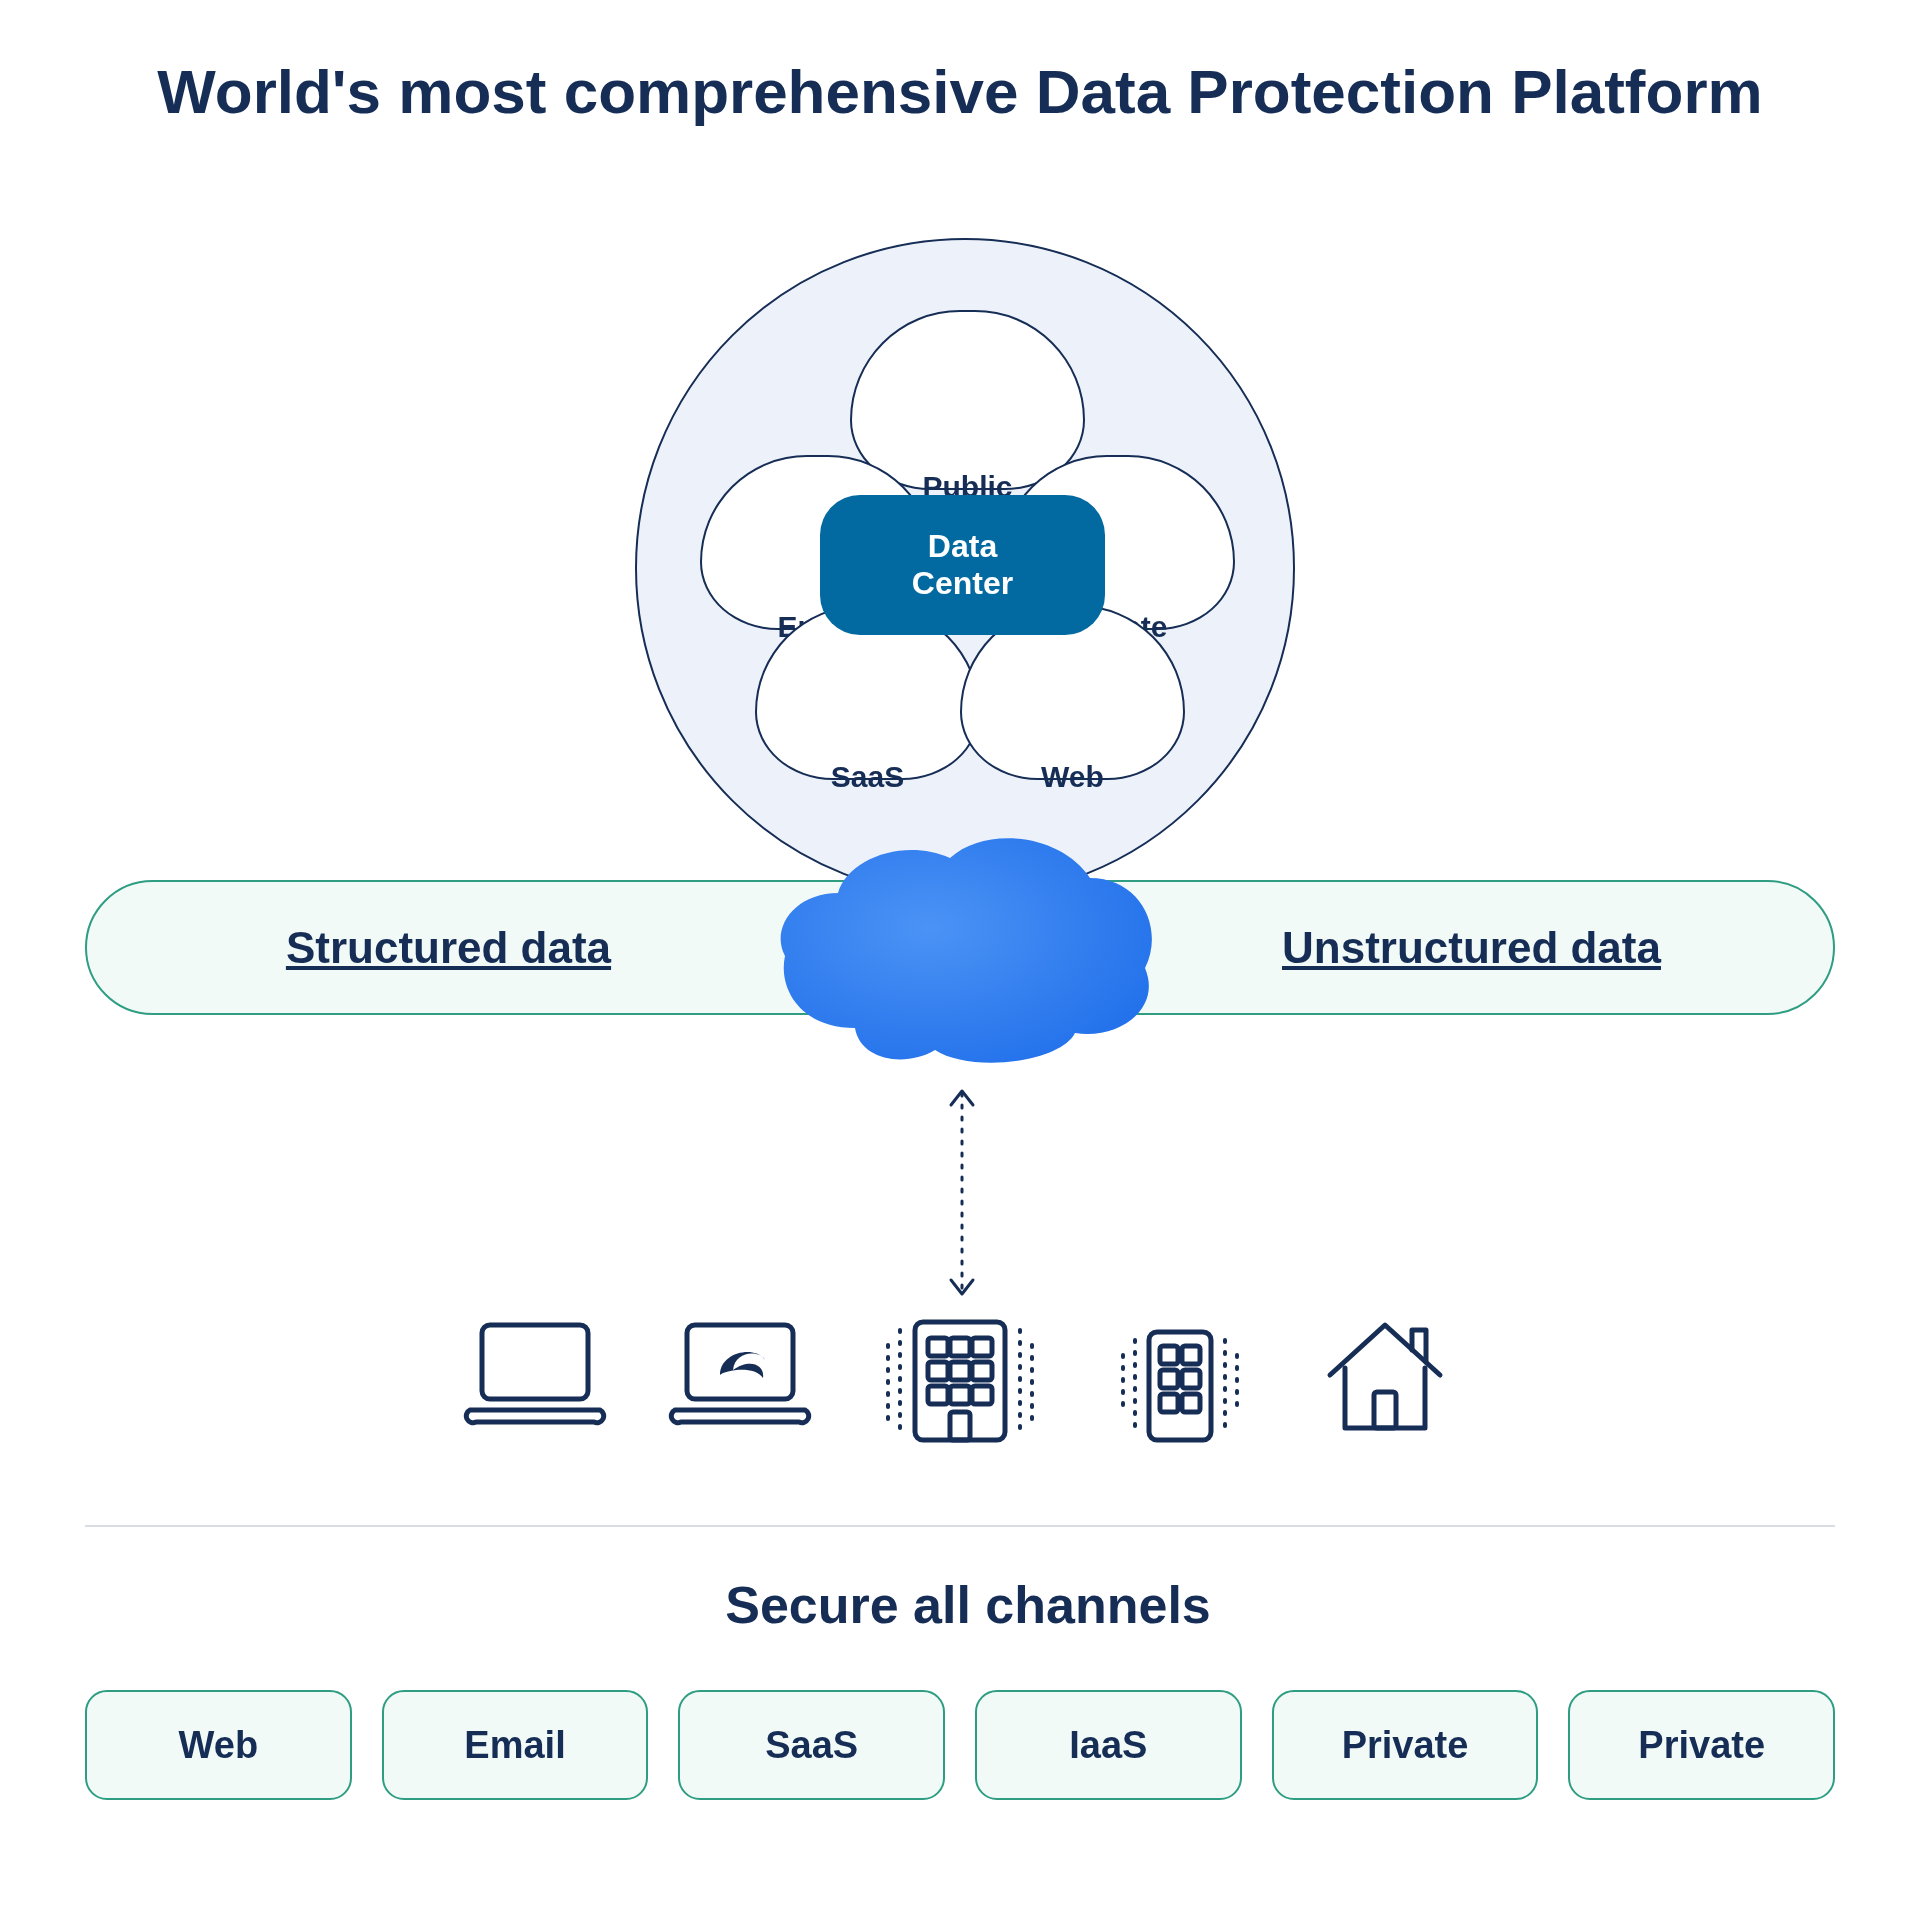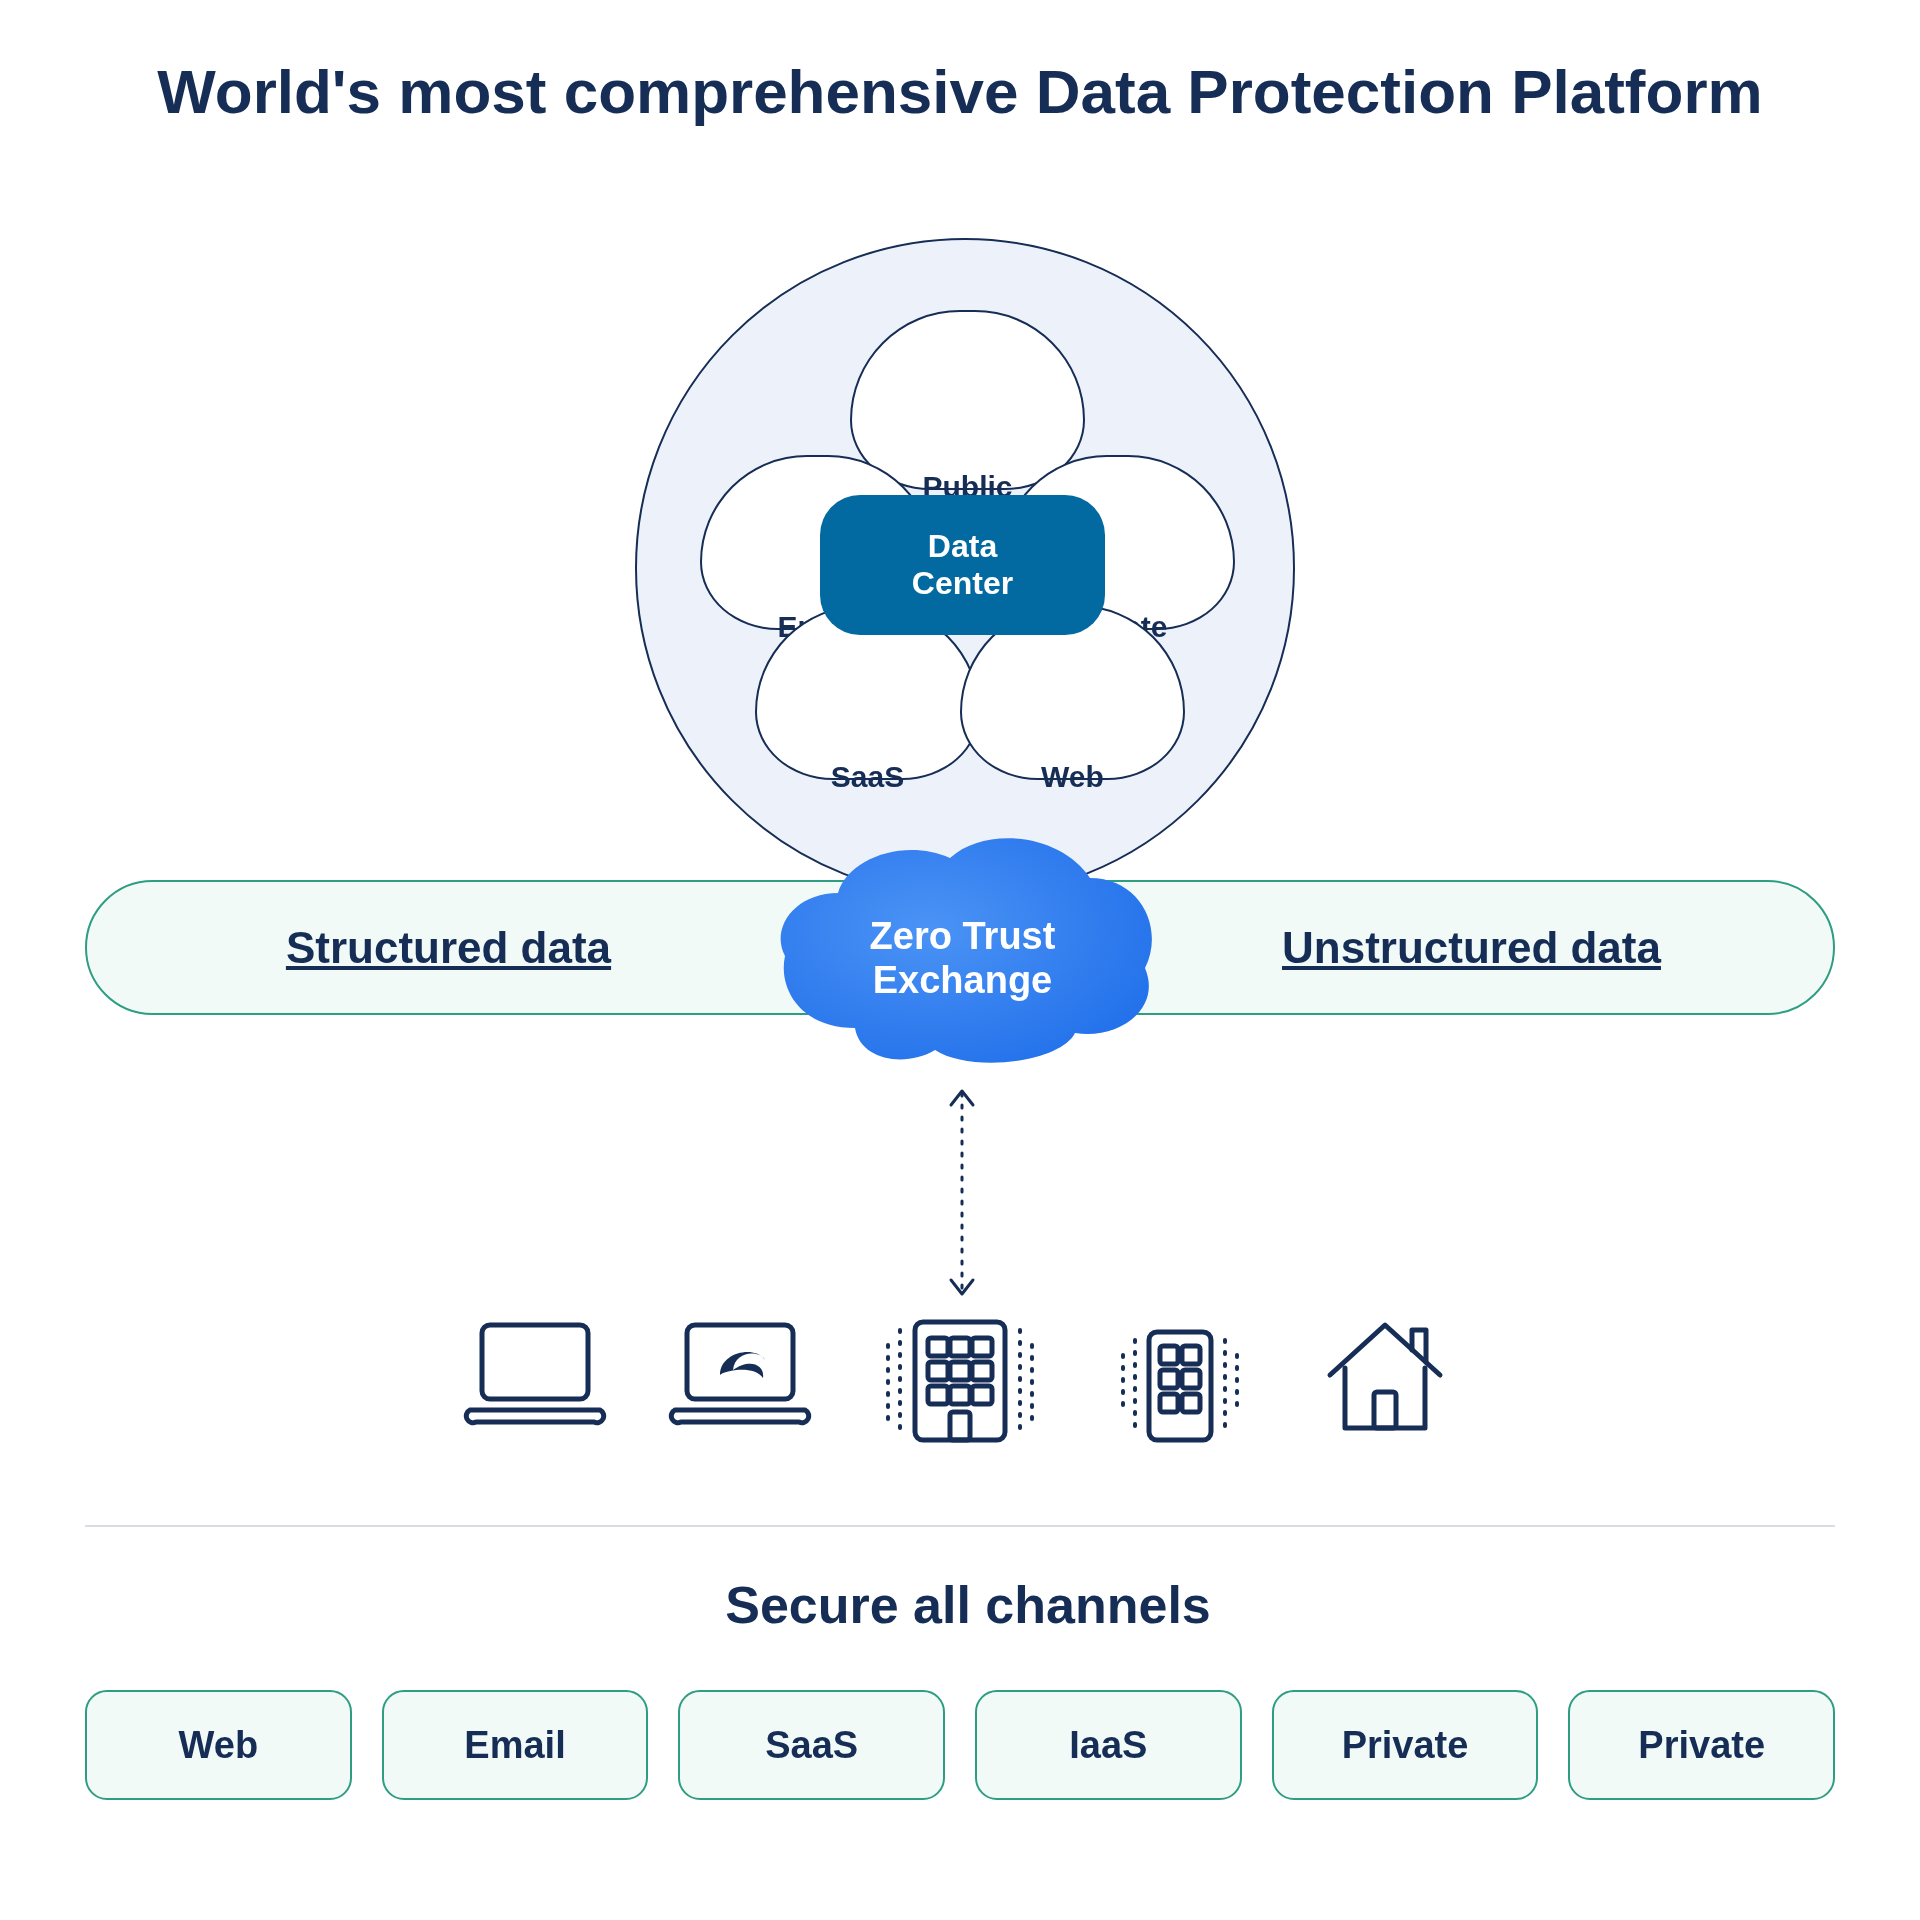--- a/index.html
+++ b/index.html
@@ -233,22 +233,20 @@
   <div class="zte">
     <svg viewBox="0 0 405 245">
       <defs>
         <radialGradient id="g1" cx="40%" cy="40%" r="75%">
           <stop offset="0%" stop-color="#4b93f5"></stop>
           <stop offset="100%" stop-color="#1f6eea"></stop>
         </radialGradient>
       </defs>
       <path fill="url(#g1)" d="M95 200 C40 200 18 160 25 128 C10 100 35 65 78 65 C88 30 145 10 190 30 C225 -2 300 5 330 50 C380 50 405 100 385 140 C402 180 360 212 315 205 C300 235 210 245 175 222 C145 240 100 232 95 200 Z"></path>
     </svg>
-    <div class="lbl" style="white-space:pre-line">Zero Trust
-Exchange</div>
 
   </div>
 
   <div class="biarrow">
     <svg viewBox="0 0 30 215">
       <g stroke="var(--navy)" stroke-width="3" fill="none">
         <path d="M15 8 L15 207" stroke-dasharray="3 9" stroke-linecap="round"></path>
         <path d="M4 20 L15 6 L26 20" stroke-linecap="round" stroke-linejoin="round"></path>
         <path d="M4 195 L15 209 L26 195" stroke-linecap="round" stroke-linejoin="round"></path>
       </g>

